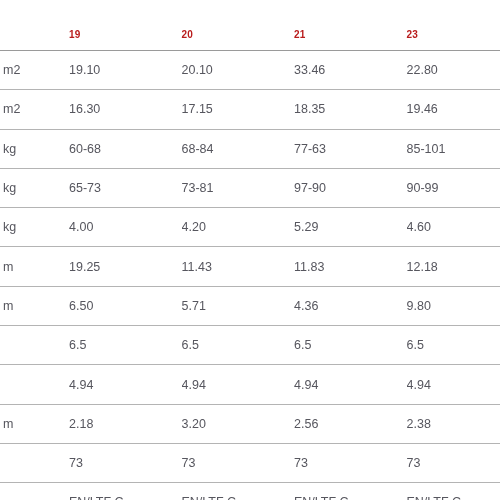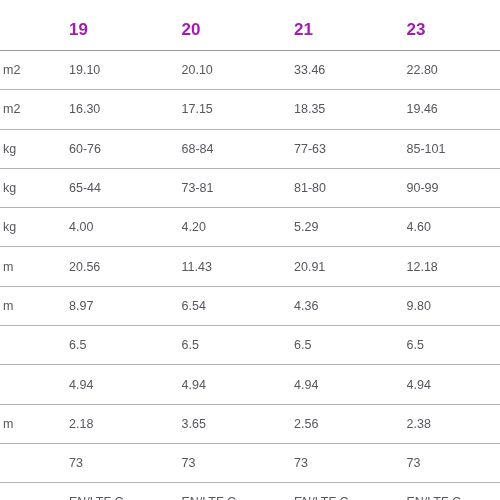--- a/index.html
+++ b/index.html
@@ -32,23 +32,23 @@
 
   table.spec-table col.col-unit  { width: 69px; }
   table.spec-table col.col-data  { width: 112.5px; }
 
   
   table.spec-table thead th {
     height: 40px;
     padding: 0 0 10px 0;
     vertical-align: bottom;
     text-align: left;
-    font-size: 17px;
+    font-size: 10px;
     font-weight: bold;
-    color: #a21caf;
+    color: #b91c1c;
     border: none;
     border-bottom: 1px solid #9a9a9a;
     letter-spacing: 0.1px;
   }
   table.spec-table thead th.unit-head {
     padding-left: 3px;
   }
 
   
   table.spec-table tbody td {
@@ -103,71 +103,71 @@
       </tr>
       <tr>
         <td class="unit-cell">m2</td>
         <td>16.30</td>
         <td>17.15</td>
         <td>18.35</td>
         <td>19.46</td>
       </tr>
       <tr>
         <td class="unit-cell">kg</td>
-        <td>60-76</td>
+        <td>60-68</td>
         <td>68-84</td>
         <td>77-63</td>
         <td>85-101</td>
       </tr>
       <tr>
         <td class="unit-cell">kg</td>
-        <td>65-44</td>
+        <td>65-73</td>
         <td>73-81</td>
-        <td>81-80</td>
+        <td>97-90</td>
         <td>90-99</td>
       </tr>
       <tr>
         <td class="unit-cell">kg</td>
         <td>4.00</td>
         <td>4.20</td>
         <td>5.29</td>
         <td>4.60</td>
       </tr>
       <tr>
         <td class="unit-cell">m</td>
-        <td>20.56</td>
+        <td>19.25</td>
         <td>11.43</td>
-        <td>20.91</td>
+        <td>11.83</td>
         <td>12.18</td>
       </tr>
       <tr>
         <td class="unit-cell">m</td>
-        <td>8.97</td>
-        <td>6.54</td>
+        <td>6.50</td>
+        <td>5.71</td>
         <td>4.36</td>
         <td>9.80</td>
       </tr>
       <tr>
         <td class="unit-cell"></td>
         <td>6.5</td>
         <td>6.5</td>
         <td>6.5</td>
         <td>6.5</td>
       </tr>
       <tr>
         <td class="unit-cell"></td>
         <td>4.94</td>
         <td>4.94</td>
         <td>4.94</td>
         <td>4.94</td>
       </tr>
       <tr>
         <td class="unit-cell">m</td>
         <td>2.18</td>
-        <td>3.65</td>
+        <td>3.20</td>
         <td>2.56</td>
         <td>2.38</td>
       </tr>
       <tr>
         <td class="unit-cell"></td>
         <td>73</td>
         <td>73</td>
         <td>73</td>
         <td>73</td>
       </tr>

